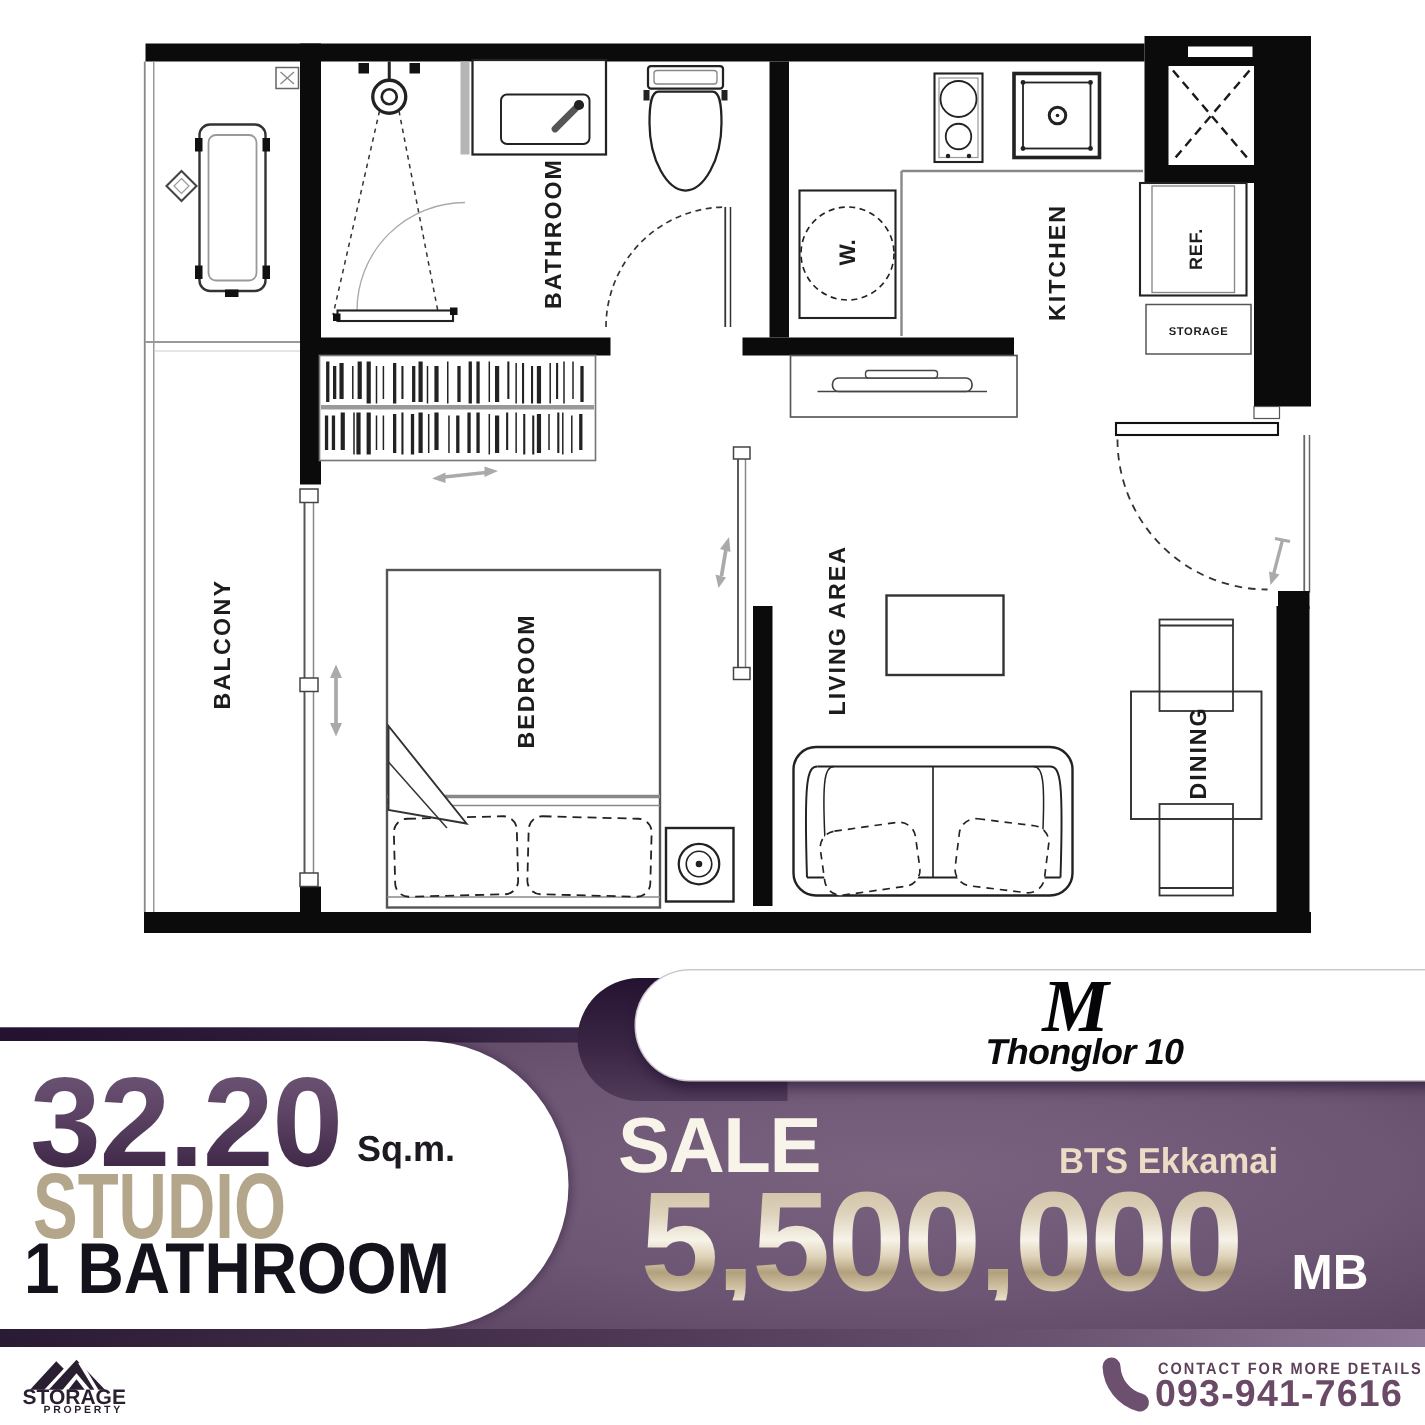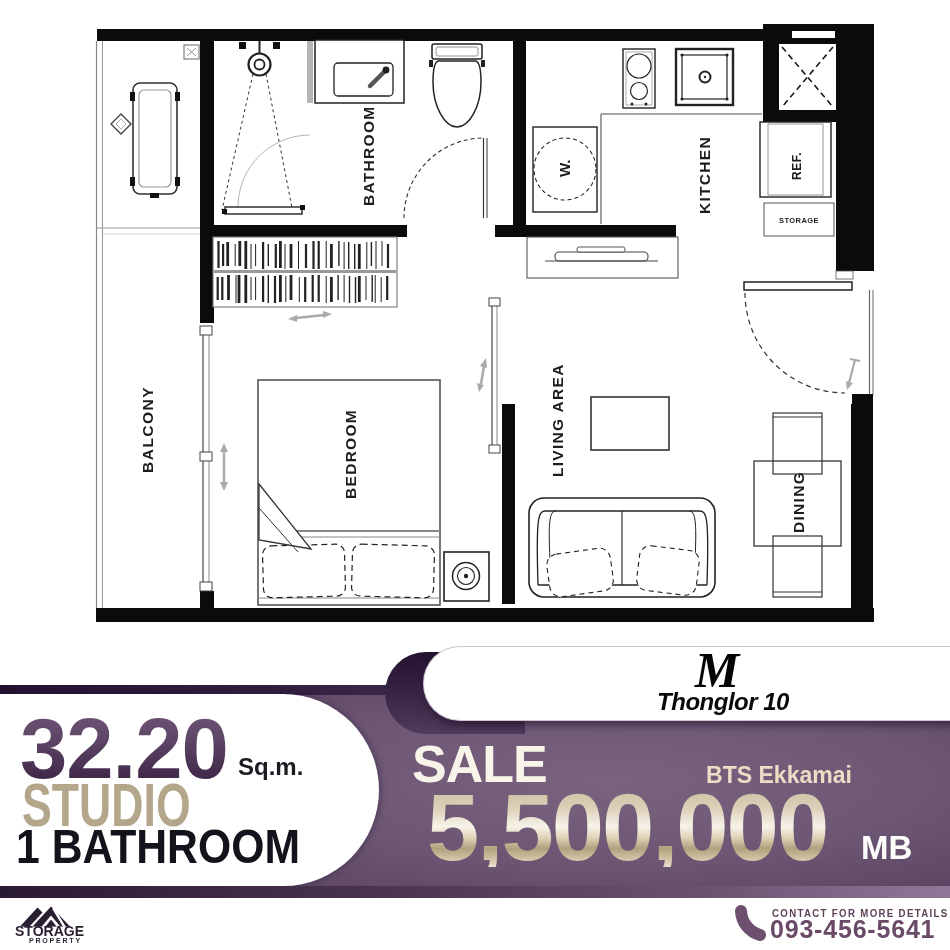--- a/index.html
+++ b/index.html
@@ -429,13 +429,13 @@
 
 <div class="yok">STORAGE</div>
 <div class="prop">PROPERTY</div>
 
 <svg class="abs" style="left:728px;top:903px" width="42" height="42" viewBox="0 0 42 42">
   <path d="M13 8 A 26 26 0 0 0 32 32" fill="none" stroke="#6d4f6f" stroke-width="12" stroke-linecap="round"></path>
 </svg>
 
 <div class="contact">CONTACT FOR MORE DETAILS</div>
 
-<div class="phone">093-456-5641</div>
+<div class="phone">093-941-7616</div>
 
 </body></html>

